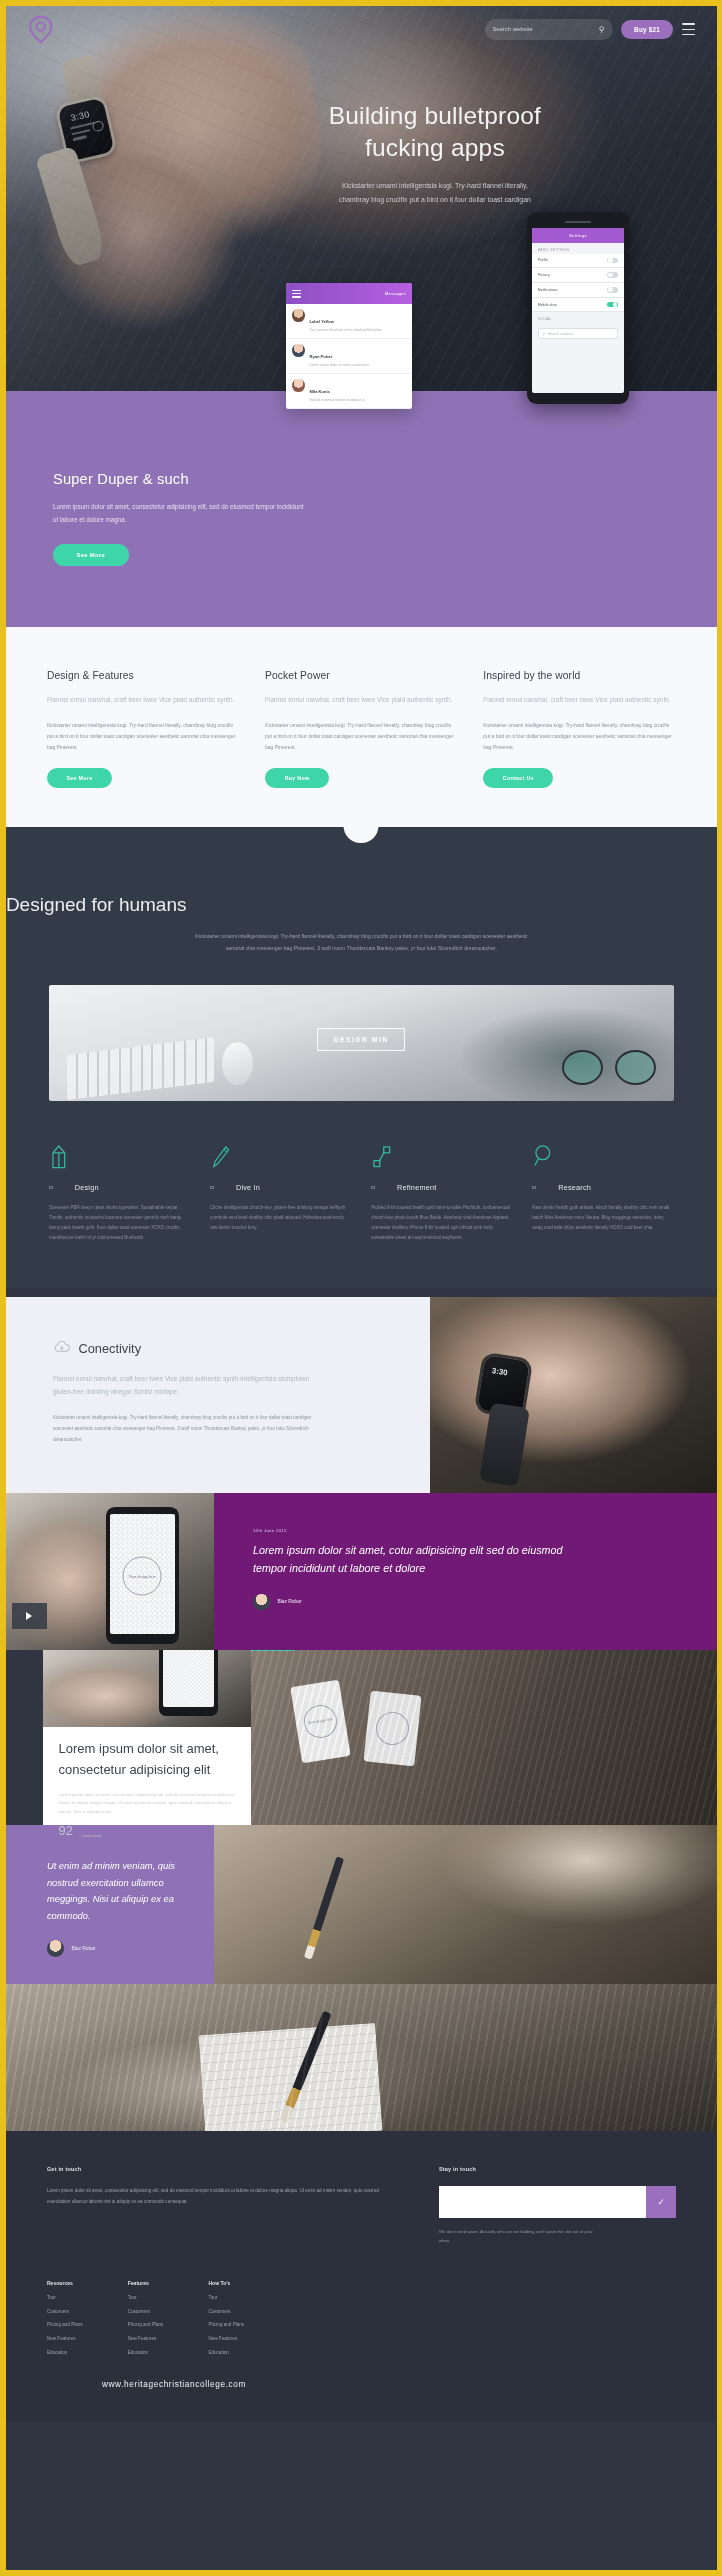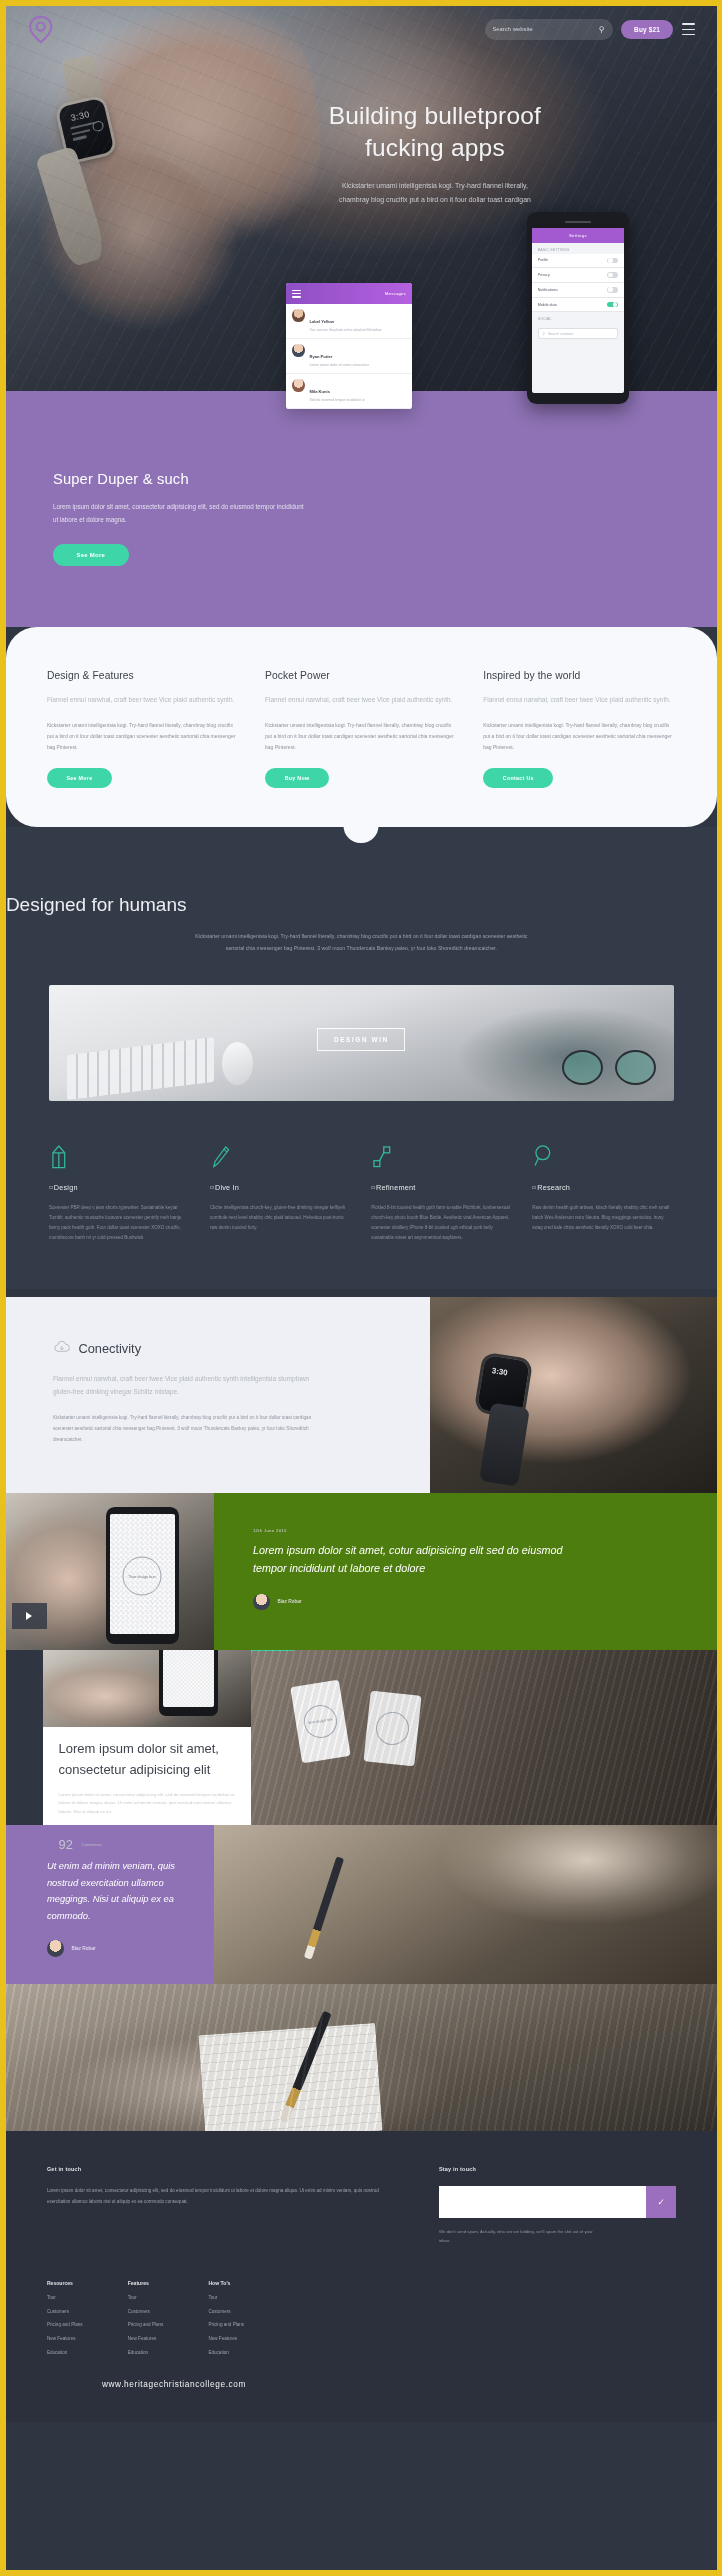--- a/index.html
+++ b/index.html
@@ -112,21 +112,21 @@
   
   .purple{ background:#8e72b5; height:236px; position:relative; overflow:hidden;}
   .purple .inner{ padding:80px 0 0 47px; width:324px;}
   .purple h2{ color:#fff; font-weight:300; font-size:14.7px; letter-spacing:0.2px;}
   .purple p{ color:#e6e0ef; font-size:6.3px; line-height:2.1; margin-top:12.8px; width:255px;}
   .mintbtn{ display:inline-block; margin-top:17.7px; background:#3ed6a8; color:#fff;
     font-size:5.9px; font-weight:bold; border:0; border-radius:13.7px; padding:7.9px 23.6px; cursor:pointer;
     font-family:"Liberation Sans",sans-serif; letter-spacing:0.3px;}
 
   
-  .cols{ background:#f7f9fc; padding:43px 41px 39px; display:flex; gap:25.5px;border-radius:31px;}
+  .cols{ background:#f7f9fc; padding:43px 41px 39px; display:flex; gap:25.5px;}
   .col{ flex:1;}
   .col h3{ font-weight:300; font-size:10.3px; color:#3d424c; letter-spacing:0.1px;}
   .col .lead{ color:#b3b8c1; font-size:6.5px; line-height:1.95; margin-top:12.8px;}
   .col .body{ color:#8d929c; font-size:5px; line-height:2.15; margin-top:13.7px;}
   .col .mintbtn{ margin-top:15.7px; padding:6.9px 19.6px; font-size:5.3px;}
 
   
   .dark{ background:#333a48; position:relative; padding:35px 0 0;}
   .notch-out{ position:absolute; left:50%; top:-1px; transform:translateX(-50%);
     width:35px; height:17.7px; background:#f7f9fc; border-radius:0 0 19.6px 19.6px;}
@@ -150,21 +150,21 @@
   .deskimg .glasses b:last-child{ right:0;}
   .deskbtn{ position:absolute; left:50%; top:43px; transform:translateX(-50%);
     border:1px solid rgba(255,255,255,.9); color:#fff; font-size:6.4px; letter-spacing:1.6px;
     padding:6.9px 15.7px; background:rgba(255,255,255,.08); font-weight:bold; cursor:pointer;
     font-family:"Liberation Sans",sans-serif;}
 
   .feat4{ background:#333a48; display:flex; gap:19.6px; padding:43px 43px 47px;}
   .f4{ flex:1;}
   .f4 .ico{ height:25.5px; color:#35b89a;}
   .f4 h4{ color:#e4e7ea; font-size:7.3px; font-weight:400; margin-top:13.7px; letter-spacing:0.2px;
-    display:flex; align-items:center; gap:1px;}
+    display:flex; align-items:center; gap:22px;}
   .f4 h4 .sq{ width:3.9px; height:3.9px; border:1px solid #6e7684; display:inline-block;}
   .f4 p{ color:#8a909b; font-size:4.5px; line-height:2.2; margin-top:10.8px;}
 
   
   .conn{ display:flex; background:#eef0f6; height:196px;margin-top:8px;}
   .conn .left{ width:424px; padding:43px 0 0 47px;}
   .conn h2{ font-weight:300; font-size:12.8px; color:#3d424c; display:flex; align-items:center; gap:7.9px;}
   .conn .lead{ color:#b2b7c0; font-size:6.5px; line-height:2.0; margin-top:14.7px; width:263px;}
   .conn .body{ color:#8f949e; font-size:4.7px; line-height:2.25; margin-top:15.7px; width:263px;}
   .conn .right{ flex:1; position:relative; overflow:hidden;
@@ -189,41 +189,41 @@
   .t1 .ph2 .sc{ background:
       repeating-conic-gradient(#e9eaec 0 25%, #fbfbfc 0 50%) 0 0/4.9px 4.9px;
     height:120px; border-radius:2px; position:relative;}
   .t1 .ph2 .seal{ position:absolute; left:50%; top:52%; transform:translate(-50%,-50%);
     width:39px; height:39px; border:1px solid #9aa3ae; border-radius:50%;
     display:flex; align-items:center; justify-content:center; text-align:center;
     color:#6f7985; font-size:4.1px; line-height:1.35; font-family:"Liberation Serif",serif;}
   .playbtn{ position:absolute; left:5.9px; bottom:21.6px; width:35px; height:25.5px;
     background:rgba(52,58,70,.86); display:flex; align-items:center; justify-content:center; cursor:pointer;}
   .playbtn i{ width:0;height:0;border-left:6.9px solid #fff;border-top:4.4px solid transparent;border-bottom:4.4px solid transparent;}
-  .t1 .quote{ flex:1; background:#4d7c0f; padding:35px 0 0 39px; position:relative;}
+  .t1 .quote{ flex:1; background:#701a75; padding:35px 0 0 39px; position:relative;}
   .t1 .date{ color:#d9d1e7; font-size:4.3px; letter-spacing:0.3px;}
   .t1 blockquote{ color:#fff; font-style:italic; font-weight:300; font-size:10.8px; line-height:1.65; margin-top:8.8px; width:324px;}
   .author{ display:flex; align-items:center; gap:7.9px; margin-top:15.7px;}
   .author .pic{ width:16.7px; height:16.7px; border-radius:50%;
     background:radial-gradient(circle at 50% 34%, #f0d2bb 0 42%, #3c4250 43% 100%);}
   .author .nm{ color:#efeaf6; font-size:4.9px;}
 
   
   .post{ display:flex; height:175px;}
   .post .lcard{ width:208px; background:#fff; margin-left:37px; position:relative;}
   .post .pimg{ height:77px; position:relative; overflow:hidden;
     background:
       radial-gradient(ellipse 50% 60% at 30% 60%, rgba(228,202,186,.92) 0%, rgba(176,150,134,.5) 55%, rgba(90,80,72,0) 82%),
       linear-gradient(150deg,#cfcac2 0%,#9a948c 40%,#5f5b56 75%,#3a3733 100%);}
   .post .pimg .dev{ position:absolute; right:33px; top:-7.9px; width:59px; height:73px; background:#16181c; border-radius:6.9px; padding:5.9px 3.9px;}
   .post .pimg .dev .s{ background:repeating-conic-gradient(#e9eaec 0 25%, #fbfbfc 0 50%) 0 0/3.9px 3.9px; height:59px; border-radius:2px;}
   .post .pbody{ padding:11.8px 15.7px 0;}
   .post h3{ font-size:13px; font-weight:400; color:#3f444e; line-height:1.6;}
   .post .ptext{ color:#c6cad1; font-size:4.3px; line-height:2.05; margin-top:9.8px;}
-  .post .meta{ display:flex; align-items:center; gap:8.8px; margin-top:20px;}
+  .post .meta{ display:flex; align-items:flex-end; gap:8.8px; margin-top:6px;}
   .post .num{ font-size:12.8px; font-weight:300; color:#c2c6cd;}
   .post .cm{ font-size:4.2px; color:#b9bdc4;}
   .post .rimg{ flex:1; position:relative; overflow:hidden;
     background:
       linear-gradient(115deg,#8e8379 0%,#6d6259 30%,#4b443d 60%,#312c27 100%);}
   .post .rimg:after{ content:""; position:absolute; inset:0;
     background:repeating-linear-gradient(104deg, rgba(255,255,255,.05) 0 2px, rgba(0,0,0,.06) 2px 6.9px);}
   .post .card1{ position:absolute; left:45px; top:33px; width:49px; height:77px; background:#f4f4f5;
     border-radius:3.9px; transform:rotate(-9deg); display:flex; align-items:center; justify-content:center;}
   .post .card2{ position:absolute; left:116px; top:43px; width:51px; height:71px; background:#ededee;

